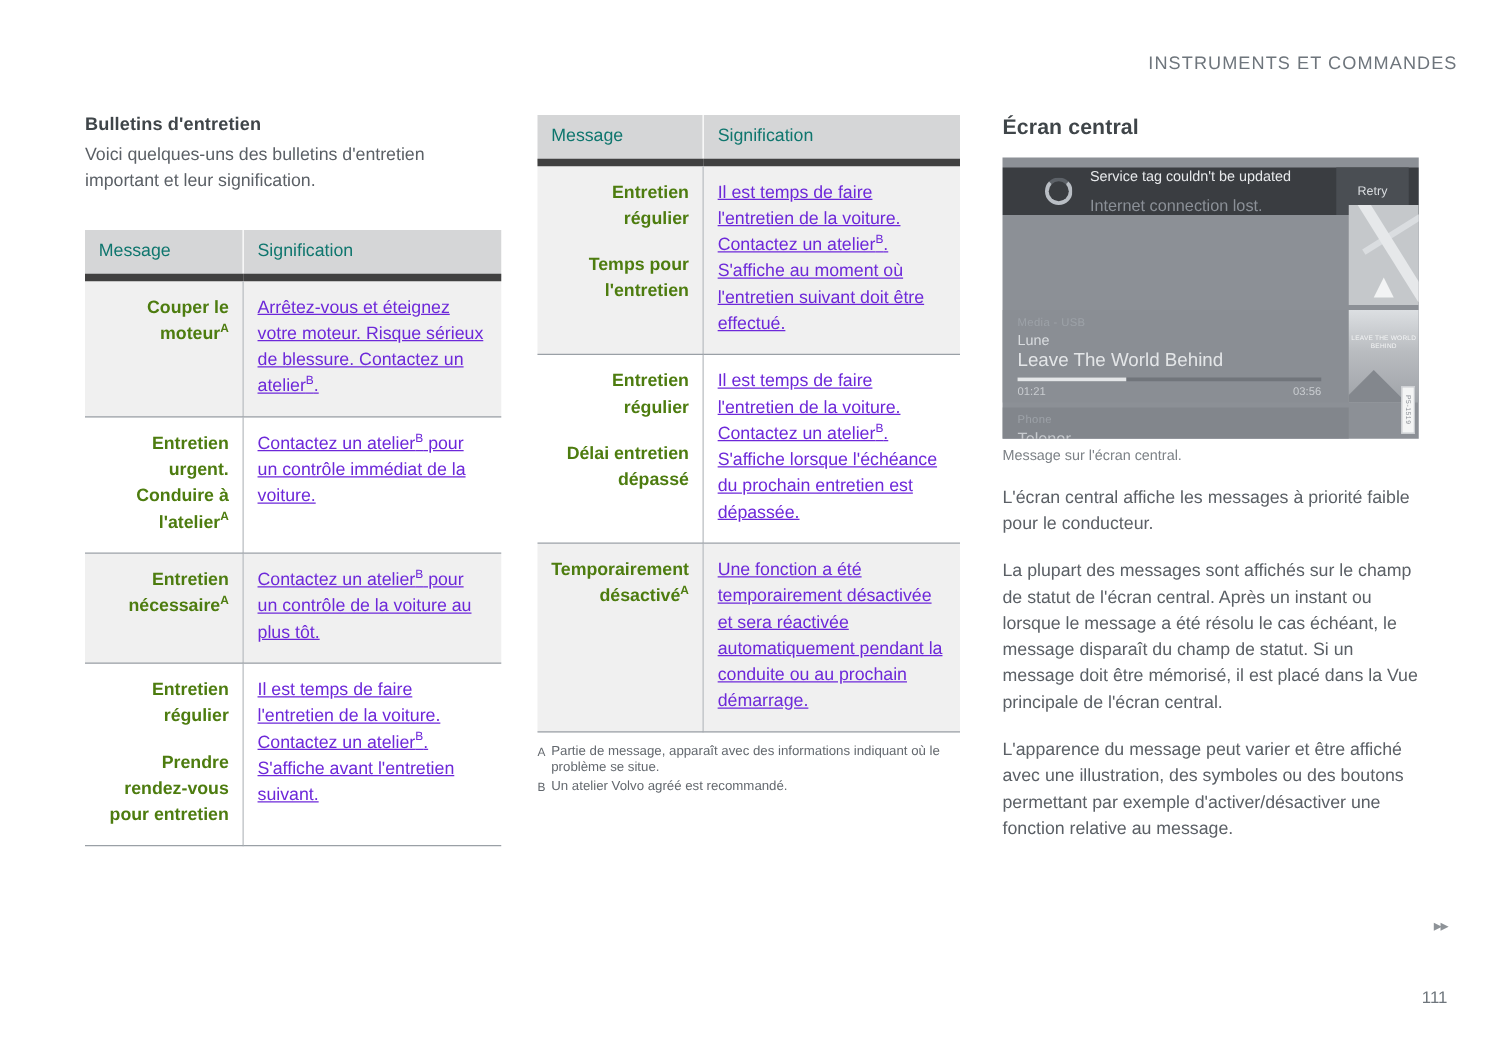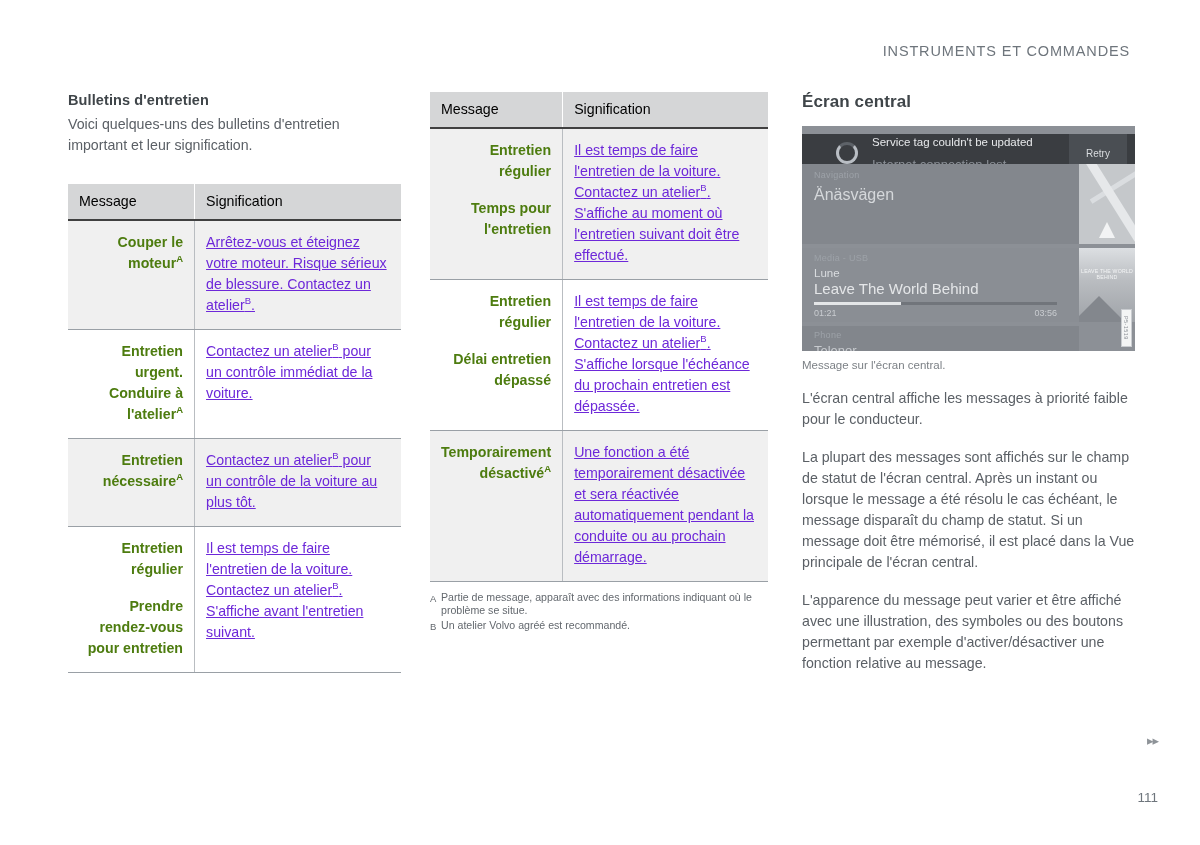--- a/index.html
+++ b/index.html
@@ -13,21 +13,21 @@
     position: relative;
     overflow: hidden;
   }
 
   .page { position: relative; width: 1200px; height: 845px; }
 
   
   .running-header {
     position: absolute;
     top: 43px;
-    right: 70px;
+    right: 34px;
     font-size: 14.5px;
     letter-spacing: 0.85px;
     color: #6e757c;
     white-space: nowrap;
   }
 
   
   .col { position: absolute; top: 92px; }
   .col-left   { left: 68px;  width: 333px; }
   .col-mid    { left: 430px; width: 338px; }
@@ -62,25 +62,25 @@
     width: 100%;
     margin-top: 28px;
     font-size: 14.2px;
   }
   table.msg-table.tight { margin-top: 0; }
 
   table.msg-table th {
     background: #d5d6d7;
     text-align: left;
     font-weight: normal;
-    color: #000000;
+    color: #0f766e;
     font-size: 14.2px;
     padding: 9px 11px 10px 11px;
     vertical-align: top;
-    border-bottom: 2px solid #404040;
+    border-bottom: 6px solid #404040;
   }
   table.msg-table th.c1 { width: 38%; border-right: 1px solid #ffffff; }
 
   table.msg-table td {
     vertical-align: top;
     padding: 11px 11px 13px 11px;
     line-height: 21px;
     border-bottom: 1px solid #9aa0a6;
   }
   table.msg-table td.c1 {
@@ -432,24 +432,20 @@
 
       <div class="dm-status">
         <div class="dm-spinner"></div>
         <div class="dm-status-texts">
           <div class="dm-status-title">Service tag couldn't be updated</div>
           <div class="dm-status-sub">Internet connection lost.</div>
         </div>
         <div class="dm-retry">Retry</div>
       </div>
 
-      <div class="dm-nav">
-        <div class="dm-label">Navigation</div>
-        <div class="dm-nav-street">Änäsvägen</div>
-      </div>
       <div class="dm-map">
         <div class="dm-map-road2"></div>
         <div class="dm-map-road"></div>
         <div class="dm-map-arrow"></div>
       </div>
 
       <div class="dm-media">
         <div class="dm-label">Media - USB</div>
         <div class="dm-artist">Lune</div>
         <div class="dm-track">Leave The World Behind</div>

